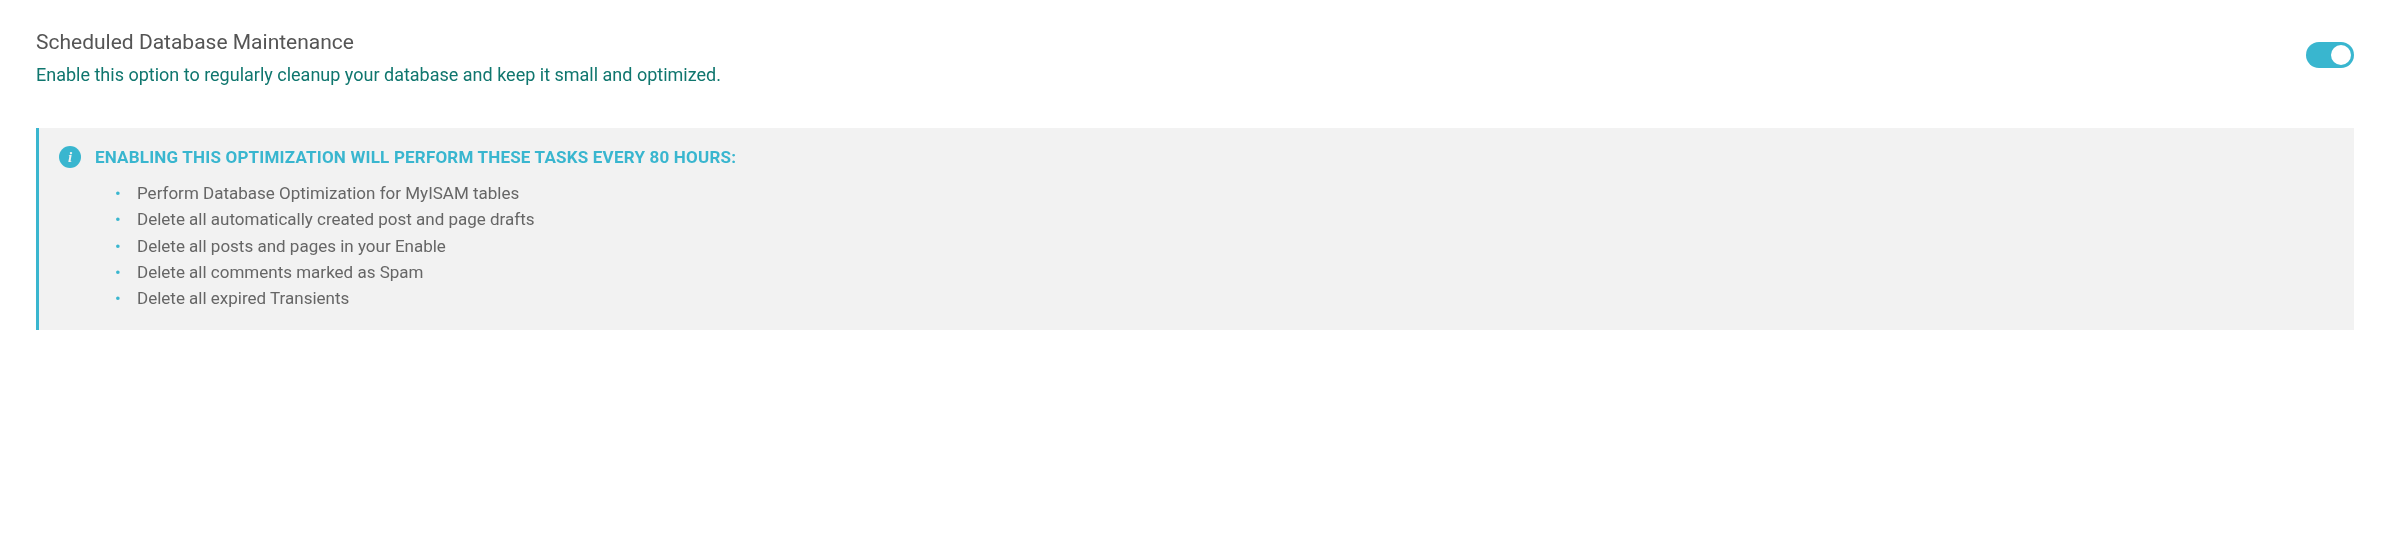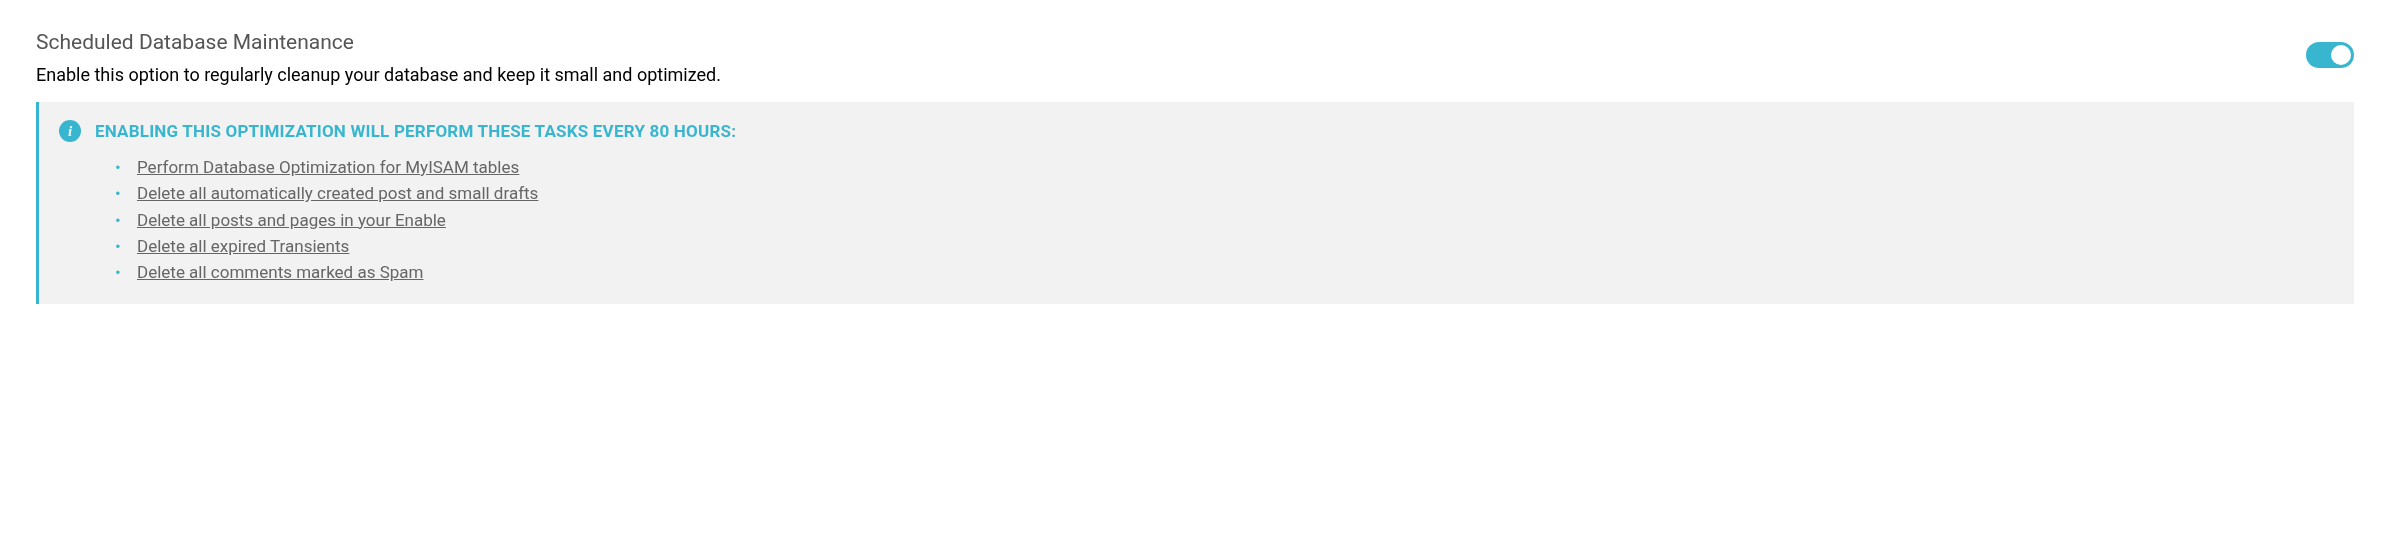--- a/index.html
+++ b/index.html
@@ -9,35 +9,35 @@
     }
     body {
       font-family: -apple-system, BlinkMacSystemFont, "Segoe UI", Roboto, "Helvetica Neue", Arial, sans-serif;
       background: #fff;
       padding: 30px 36px;
     }
     .header {
       display: flex;
       justify-content: space-between;
       align-items: flex-start;
-      margin-bottom: 17px;
+      margin-bottom: 43px;
     }
     .header-text {
       flex: 1;
     }
     .title {
       font-size: 21px;
       font-weight: 400;
       color: #555555;
       margin-bottom: 10px;
     }
     .description {
       font-size: 18px;
       font-weight: 400;
-      color: #000000;
+      color: #0f766e;
     }
     .toggle {
       width: 48px;
       height: 26px;
       background: #39b6cf;
       border-radius: 13px;
       position: relative;
       cursor: pointer;
       margin-top: 12px;
     }
@@ -88,21 +88,20 @@
     .task-list {
       list-style: none;
       padding-left: 56px;
     }
     .task-list li {
       position: relative;
       color: #666666;
       font-size: 17px;
       line-height: 1.55;
       padding-left: 22px;
-      text-decoration: underline;
     }
     .task-list li::before {
       content: "•";
       position: absolute;
       left: 0;
       color: #39b6cf;
       font-size: 17px;
     }
   </style>
 </head>
@@ -120,18 +119,18 @@
 
 <div class="info-panel">
   <div class="info-header">
     <div class="info-icon">
       <span class="info-icon-inner">i</span>
     </div>
     <div class="info-title">ENABLING THIS OPTIMIZATION WILL PERFORM THESE TASKS EVERY 80 HOURS:</div>
   </div>
   <ul class="task-list">
     <li>Perform Database Optimization for MyISAM tables</li>
-    <li>Delete all automatically created post and small drafts</li>
+    <li>Delete all automatically created post and page drafts</li>
     <li>Delete all posts and pages in your Enable</li>
+    <li>Delete all comments marked as Spam</li>
     <li>Delete all expired Transients</li>
-    <li>Delete all comments marked as Spam</li>
   </ul>
 </div>
 
 </body></html>

